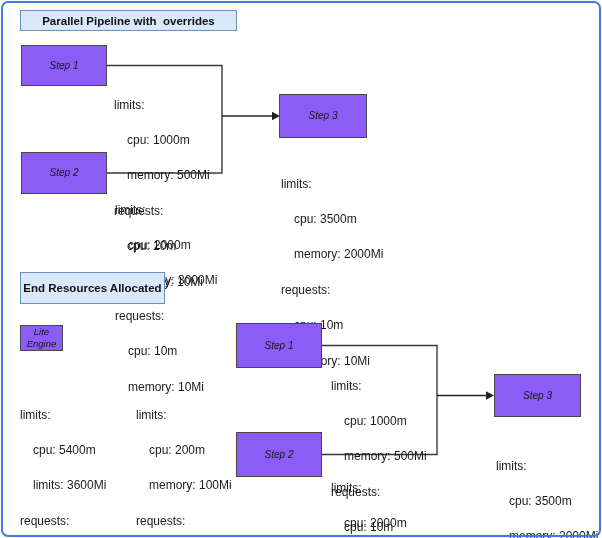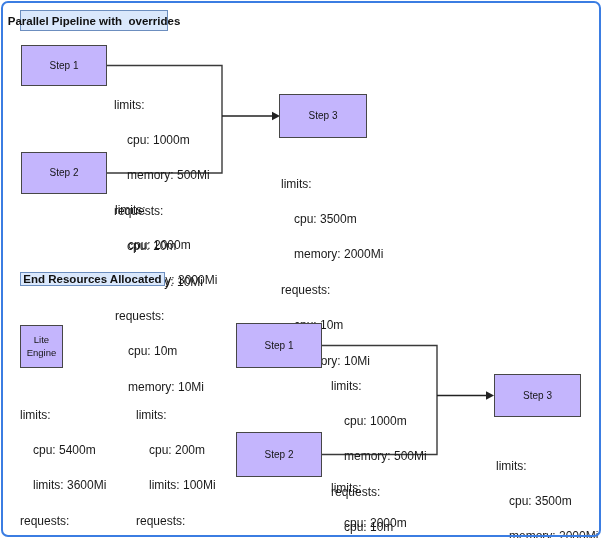--- a/index.html
+++ b/index.html
@@ -35,31 +35,32 @@
     display: flex;
     align-items: center;
     justify-content: center;
     font-size: 11.5px;
     font-weight: bold;
     color: #111111;
     white-space: pre;
   }
   .node {
     position: absolute;
-    background: #c4b5fd;
+    background: #8b5cf6;
     border: 1.4px solid #474747;
     box-sizing: border-box;
     display: flex;
     flex-direction: column;
     align-items: center;
     justify-content: center;
     font-size: 10px;
     color: #161616;
     text-align: right;
     line-height: 12px;
+    font-style: italic;
   }
   .node .lbl { display: block; }
   .node-small { font-size: 9.5px; line-height: 12.5px; }
   .res {
     position: absolute;
     font-size: 12px;
     line-height: 11.8px;
     color: #1a1a1a;
     white-space: pre;
   }
@@ -77,21 +78,21 @@
 
     <path d="M107,65.5 H222 V173 H107" fill="none" stroke="#3a3a3a" stroke-width="1.4"></path>
     <line x1="222" y1="116" x2="272" y2="116" stroke="#222222" stroke-width="1.4"></line>
     <path d="M272,111.8 L280,116 L272,120.2 Z" fill="#222222"></path>
 
     <path d="M322,345.5 H437 V454.5 H322" fill="none" stroke="#3a3a3a" stroke-width="1.4"></path>
     <line x1="437" y1="395.5" x2="486" y2="395.5" stroke="#222222" stroke-width="1.4"></line>
     <path d="M486,391.3 L494,395.5 L486,399.7 Z" fill="#222222"></path>
   </svg>
 
-  <div class="section-title" style="left:20px; top:10px; width:148px; height:21px;">
+  <div class="section-title" style="left:20px; top:10px; width:217px; height:21px;">
     <span>Parallel Pipeline with  overrides</span>
   </div>
 
   <div class="node" style="left:21px; top:45px; width:86px; height:41px;">
     <span class="lbl">Step 1</span>
   </div>
 
   <div class="node" style="left:21px; top:152px; width:86px; height:42px;">
     <span class="lbl">Step 2</span>
   </div>
@@ -120,25 +121,25 @@
 
   <div class="res" style="left:281px; top:155px;">
     <div>limits:</div>
     <div>cpu: 3500m</div>
     <div>memory: 2000Mi</div>
     <div>requests:</div>
     <div>cpu: 10m</div>
     <div>memory: 10Mi</div>
   </div>
 
-  <div class="section-title" style="left:20px; top:272px; width:145px; height:14px;">
+  <div class="section-title" style="left:20px; top:272px; width:145px; height:32px;">
     <span>End Resources Allocated</span>
   </div>
 
-  <div class="node node-small" style="left:20px; top:325px; width:43px; height:43px;">
+  <div class="node node-small" style="left:20px; top:325px; width:43px; height:26px;">
     <span class="lbl">Lite</span>
     <span class="lbl">Engine</span>
   </div>
 
 
   <div class="node" style="left:236px; top:323px; width:86px; height:45px;">
     <span class="lbl">Step 1</span>
   </div>
 
   <div class="node" style="left:236px; top:432px; width:86px; height:45px;">
@@ -154,21 +155,21 @@
     <div>cpu: 5400m</div>
     <div>limits: 3600Mi</div>
     <div>requests:</div>
     
     
   </div>
 
   <div class="res" style="left:136px; top:386px;">
     <div>limits:</div>
     <div>cpu: 200m</div>
-    <div>limits: 100Mi</div>
+    <div>memory: 100Mi</div>
     <div>requests:</div>
     
     
   </div>
 
   <div class="res" style="left:331px; top:357px;">
     <div>limits:</div>
     <div>cpu: 1000m</div>
     <div>memory: 500Mi</div>
     <div>requests:</div>

